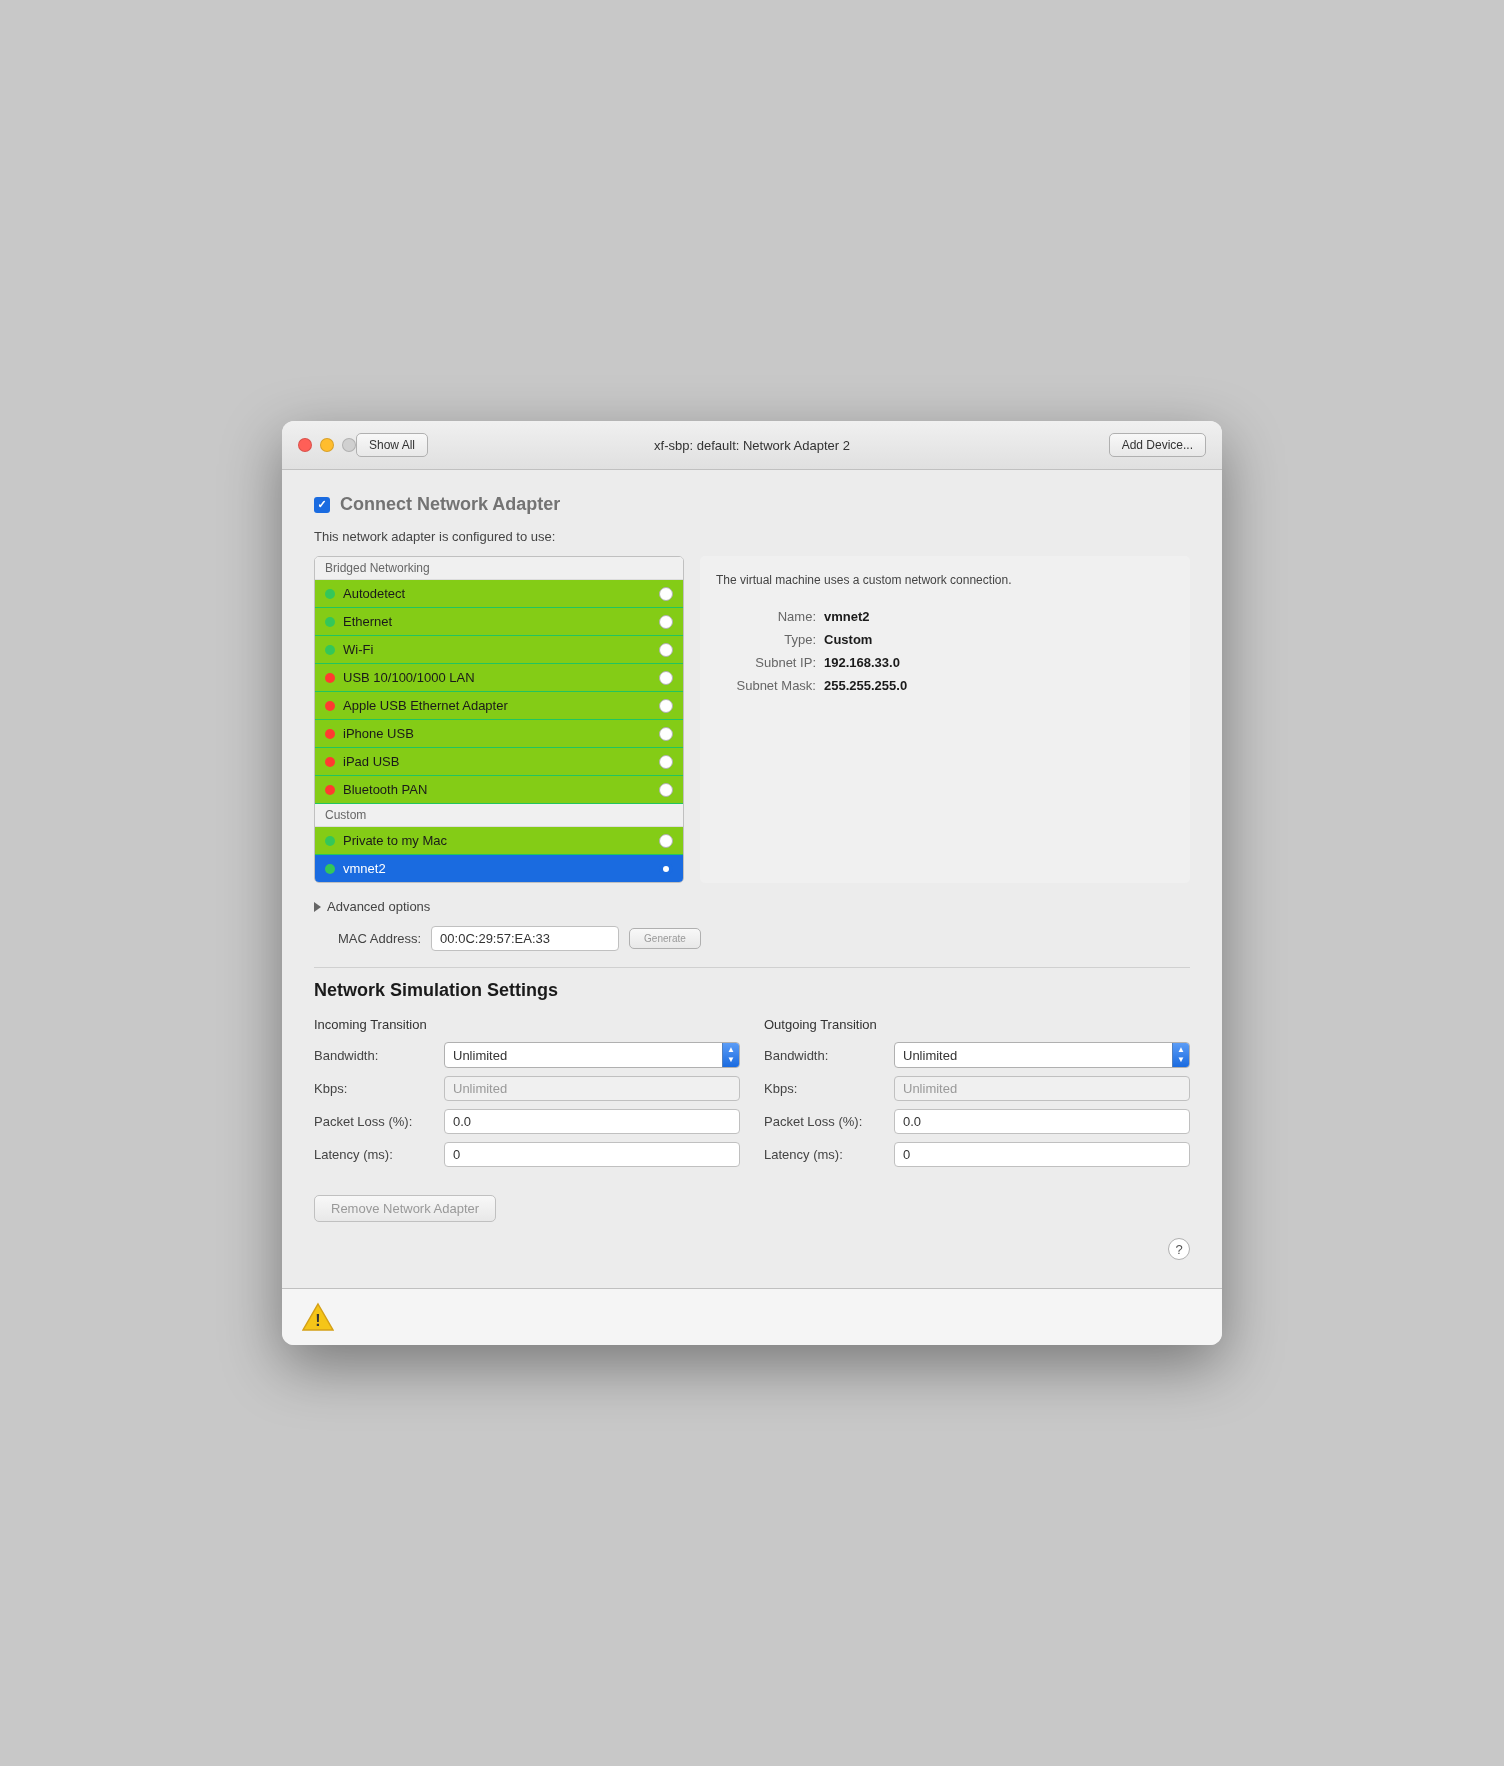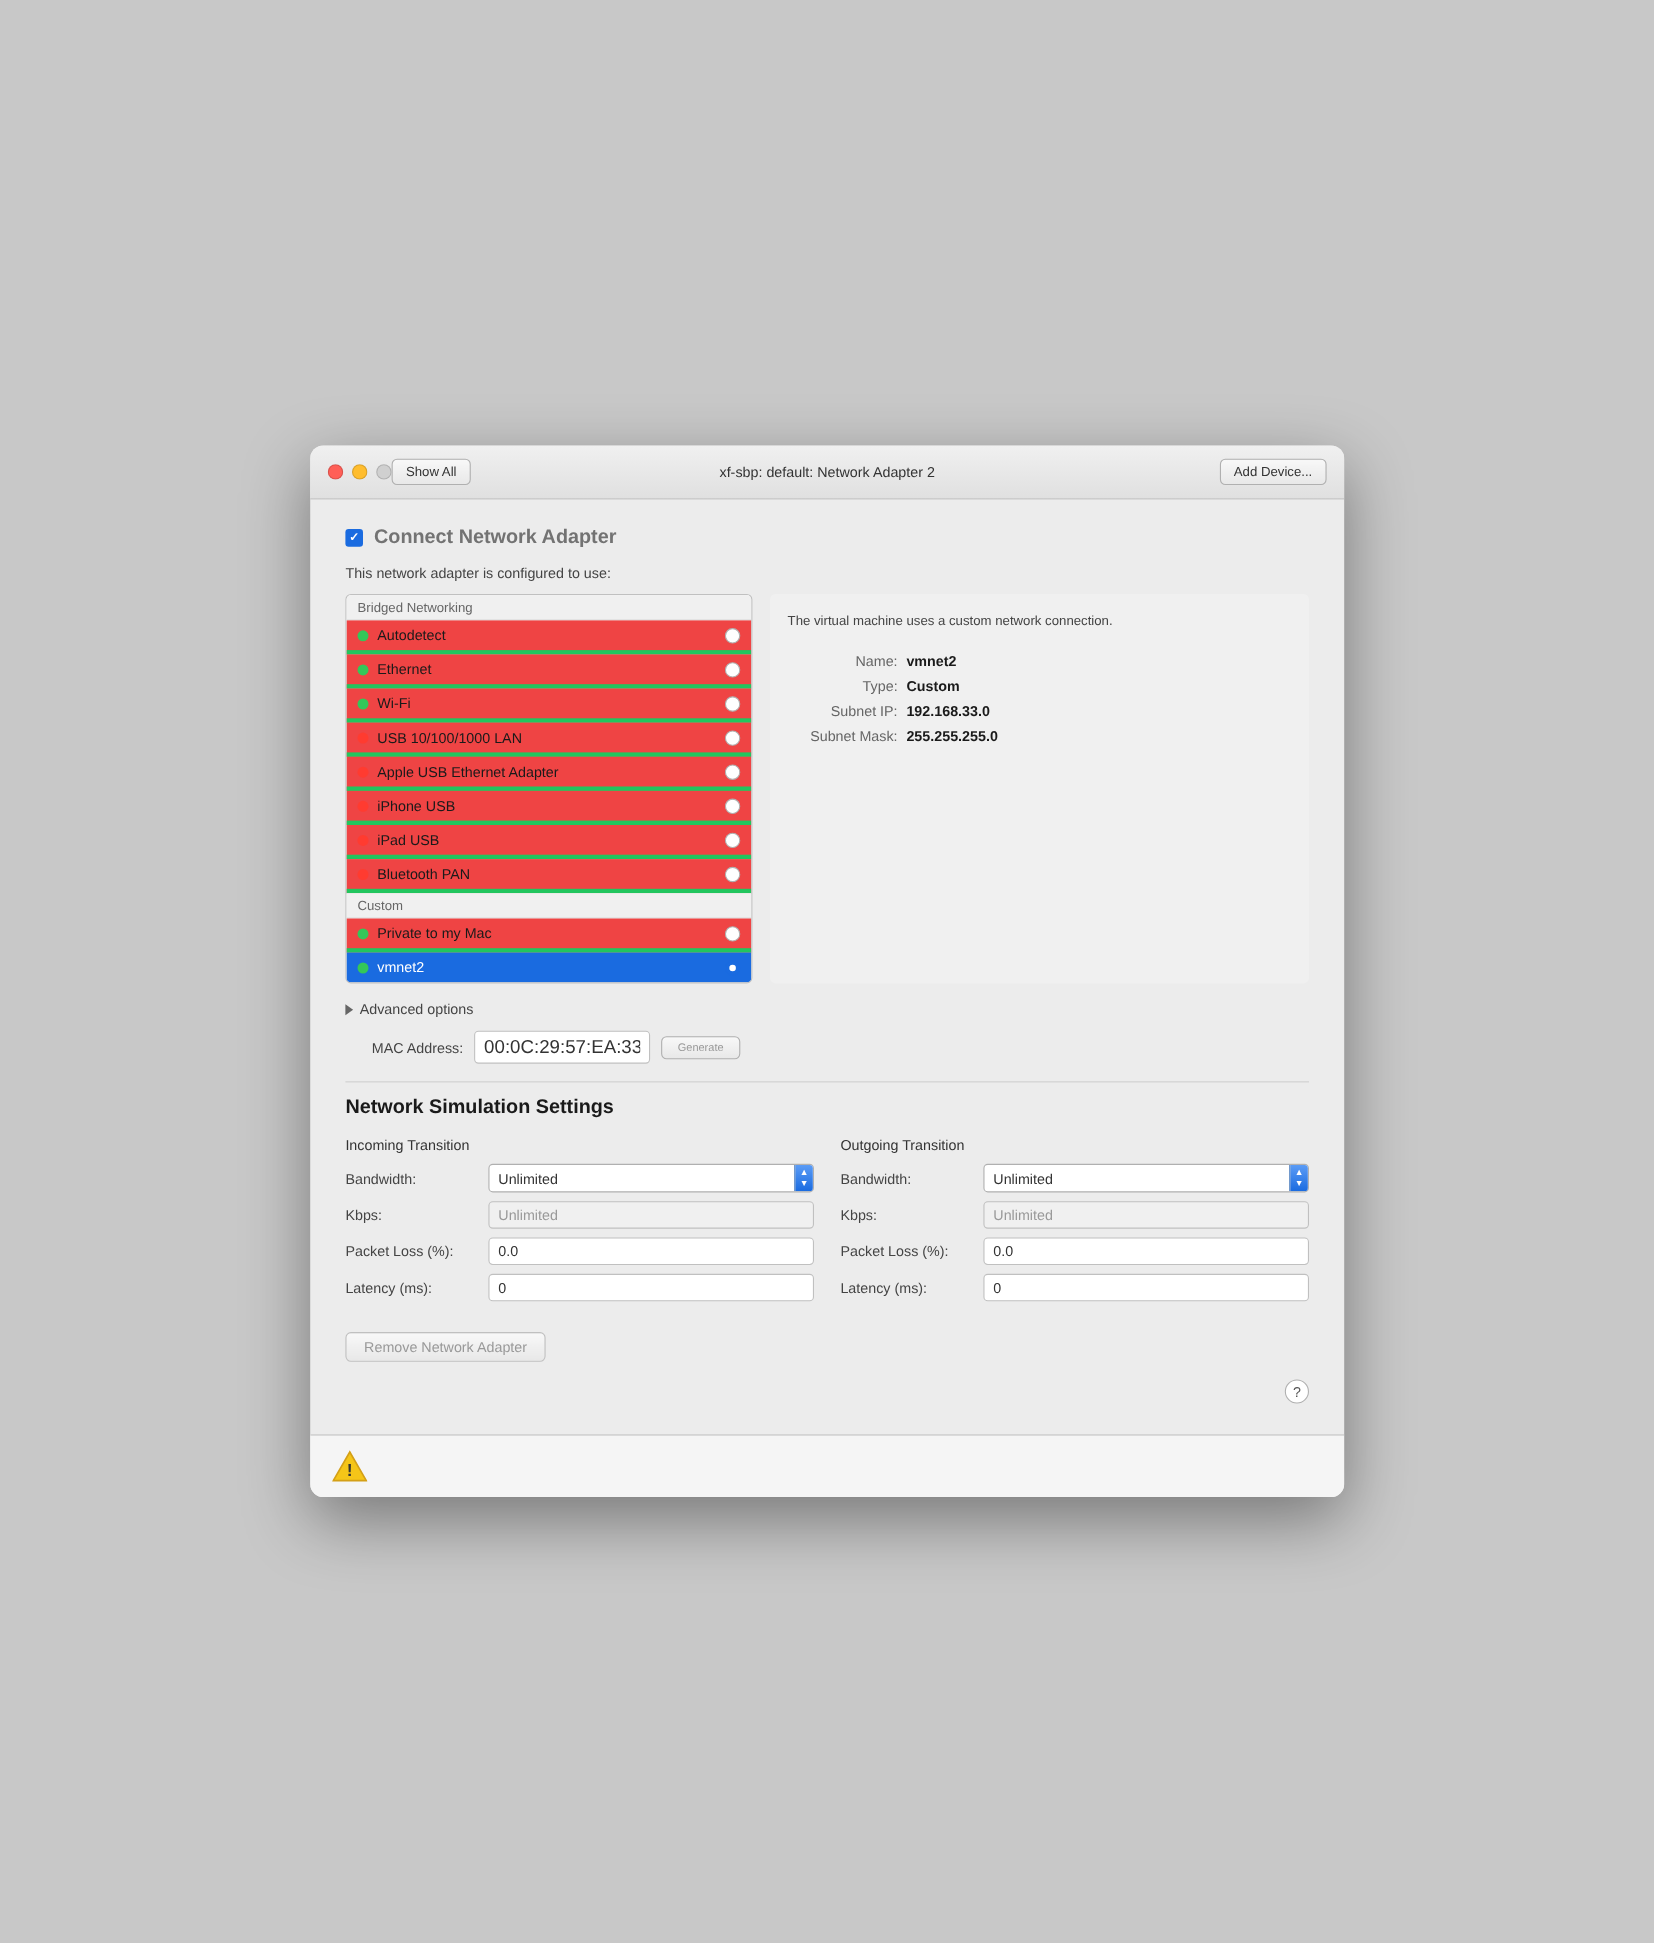--- a/index.html
+++ b/index.html
@@ -112,23 +112,23 @@
       background: #f0f0f0;
       padding: 4px 10px;
       font-size: 12px;
       color: #666;
       border-bottom: 1px solid #ddd;
     }
     .list-item {
       display: flex;
       align-items: center;
       padding: 6px 10px;
-      border-bottom: 4px solid #22c55e;
+      border-bottom: 1px solid #22c55e;
       cursor: pointer;
-      background: #ef4444;
+      background: #84cc16;
     }
     .list-item:last-child { border-bottom: none; }
     .list-item.selected {
       background: #1a6be0;
     }
     .list-item.selected .item-label { color: white; }
     .dot {
       width: 10px;
       height: 10px;
       border-radius: 50%;
@@ -219,24 +219,24 @@
       margin-left: 24px;
     }
     .mac-label {
       color: #444;
       font-size: 13px;
     }
     .mac-input {
       border: 1px solid #c0c0c0;
       border-radius: 4px;
       padding: 4px 8px;
-      font-size: 17px;
+      font-size: 13px;
       background: white;
       color: #333;
-      width: 160px;
+      width: 188px;
     }
     .generate-btn {
       background: linear-gradient(to bottom, #f8f8f8, #e8e8e8);
       border: 1px solid #b0b0b0;
       border-radius: 5px;
       padding: 4px 14px;
       font-size: 10px;
       color: #999;
       cursor: not-allowed;
     }

